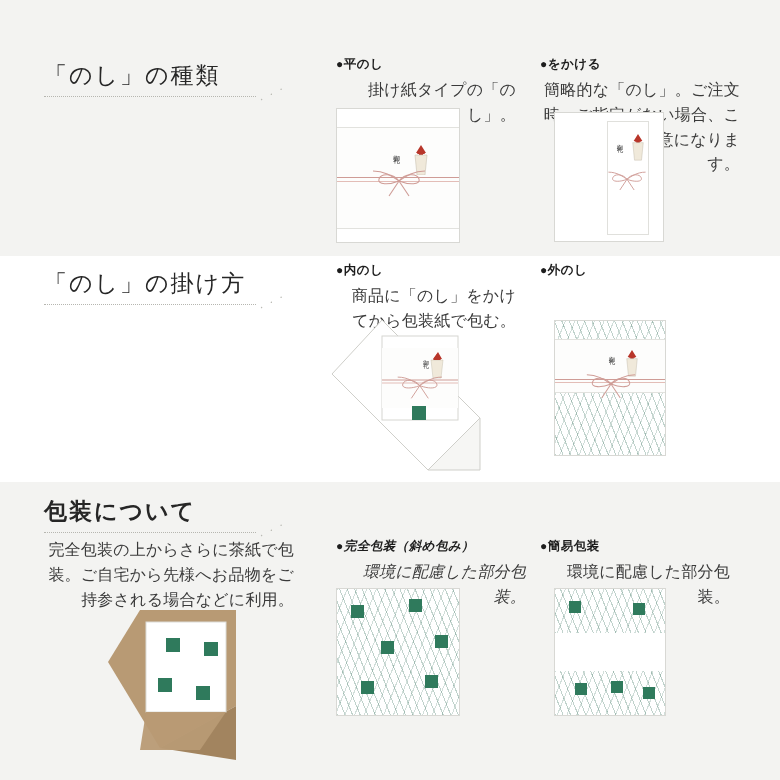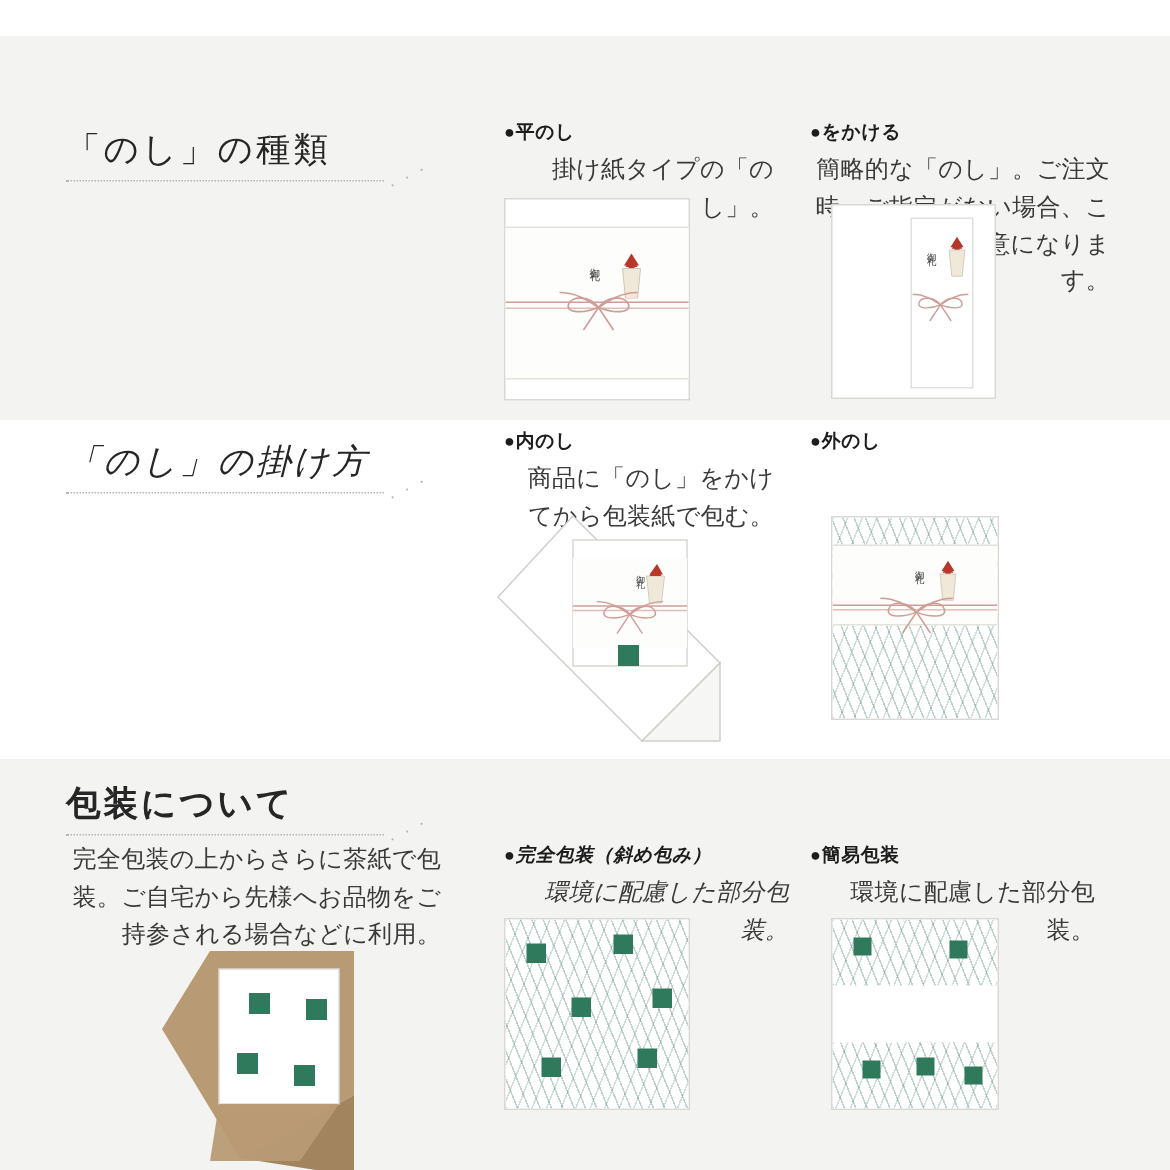--- a/index.html
+++ b/index.html
@@ -4,21 +4,21 @@
 <style>
   html,body{margin:0;padding:0;}
   body{
     width:780px;height:780px;
     background:#ffffff;
     font-family:"Liberation Sans", sans-serif;
     color:#2b2b2b;
     overflow:hidden;
     position:relative;
   }
-  .page{position:relative;width:780px;height:664px;margin-top:24px;}
+  .page{position:relative;width:780px;height:664px;}
 
   
   .banner{
     position:absolute;left:0;top:0;width:318px;height:44px;
     background:#2f6b56;
     border-bottom-right-radius:22px;
     color:#ffffff;
     display:flex;align-items:center;
     box-sizing:border-box;
     padding-left:34px;
@@ -159,21 +159,21 @@
       <path d="M2 6 C14 6 22 12 28 16 C34 12 42 6 54 6" stroke="#cf9c96" fill="none" stroke-width="1.3"></path>
       <path d="M28 16 C22 8 10 8 8 14 C6 20 18 20 28 16 Z" stroke="#cf9c96" fill="none" stroke-width="1.3"></path>
       <path d="M28 16 C34 8 46 8 48 14 C50 20 38 20 28 16 Z" stroke="#cf9c96" fill="none" stroke-width="1.3"></path>
       <path d="M28 16 L18 31" stroke="#cf9c96" fill="none" stroke-width="1.3"></path>
       <path d="M28 16 L38 31" stroke="#cf9c96" fill="none" stroke-width="1.3"></path>
     </svg>
   </div>
 
   <div class="section sec2"></div>
 
-  <div class="sec-head" style="left:44px;top:268px;font-style:italic;">「のし」の掛け方</div>
+  <div class="sec-head" style="left:44px;top:268px;">「のし」の掛け方</div>
   <div class="sec-rule" style="left:44px;top:304px;width:212px;"></div>
   <div class="sec-dots" style="left:256px;top:296px;transform:rotate(-28deg);">・・・</div>
 
   <div class="item" style="left:336px;top:262px;width:180px;">
     <div class="item-title">
       <span class="bullet">●</span><span>内のし</span>
     </div>
     <div class="item-desc">商品に「のし」をかけてから包装紙で包む。</div>
   </div>
 

